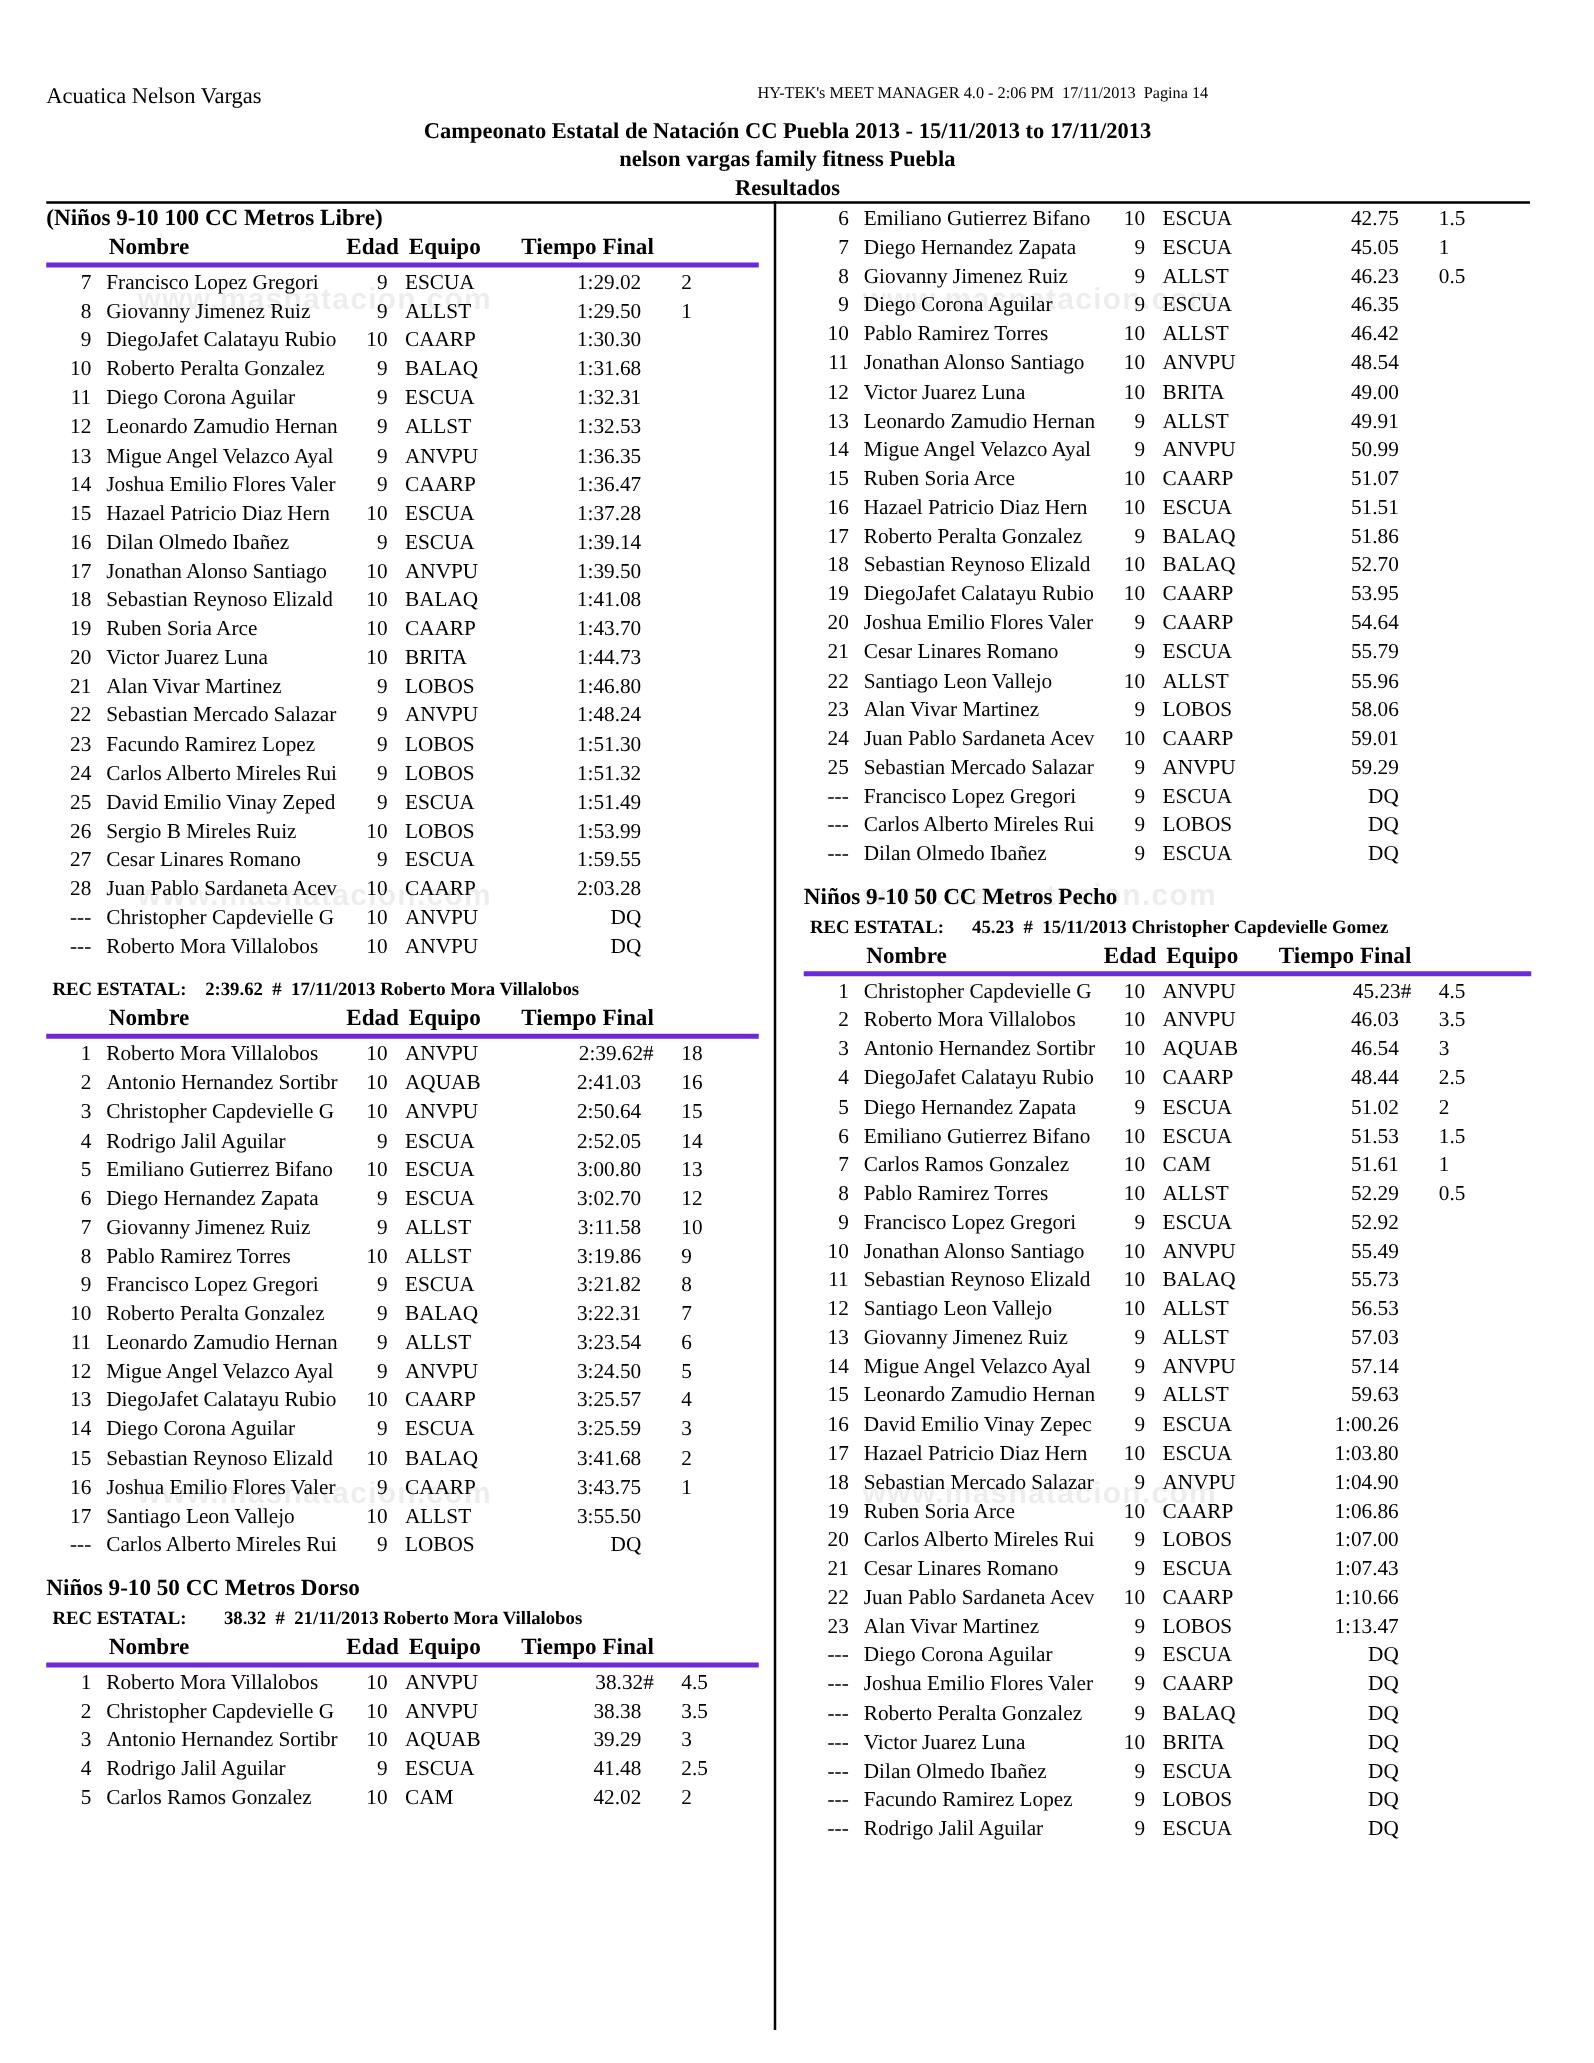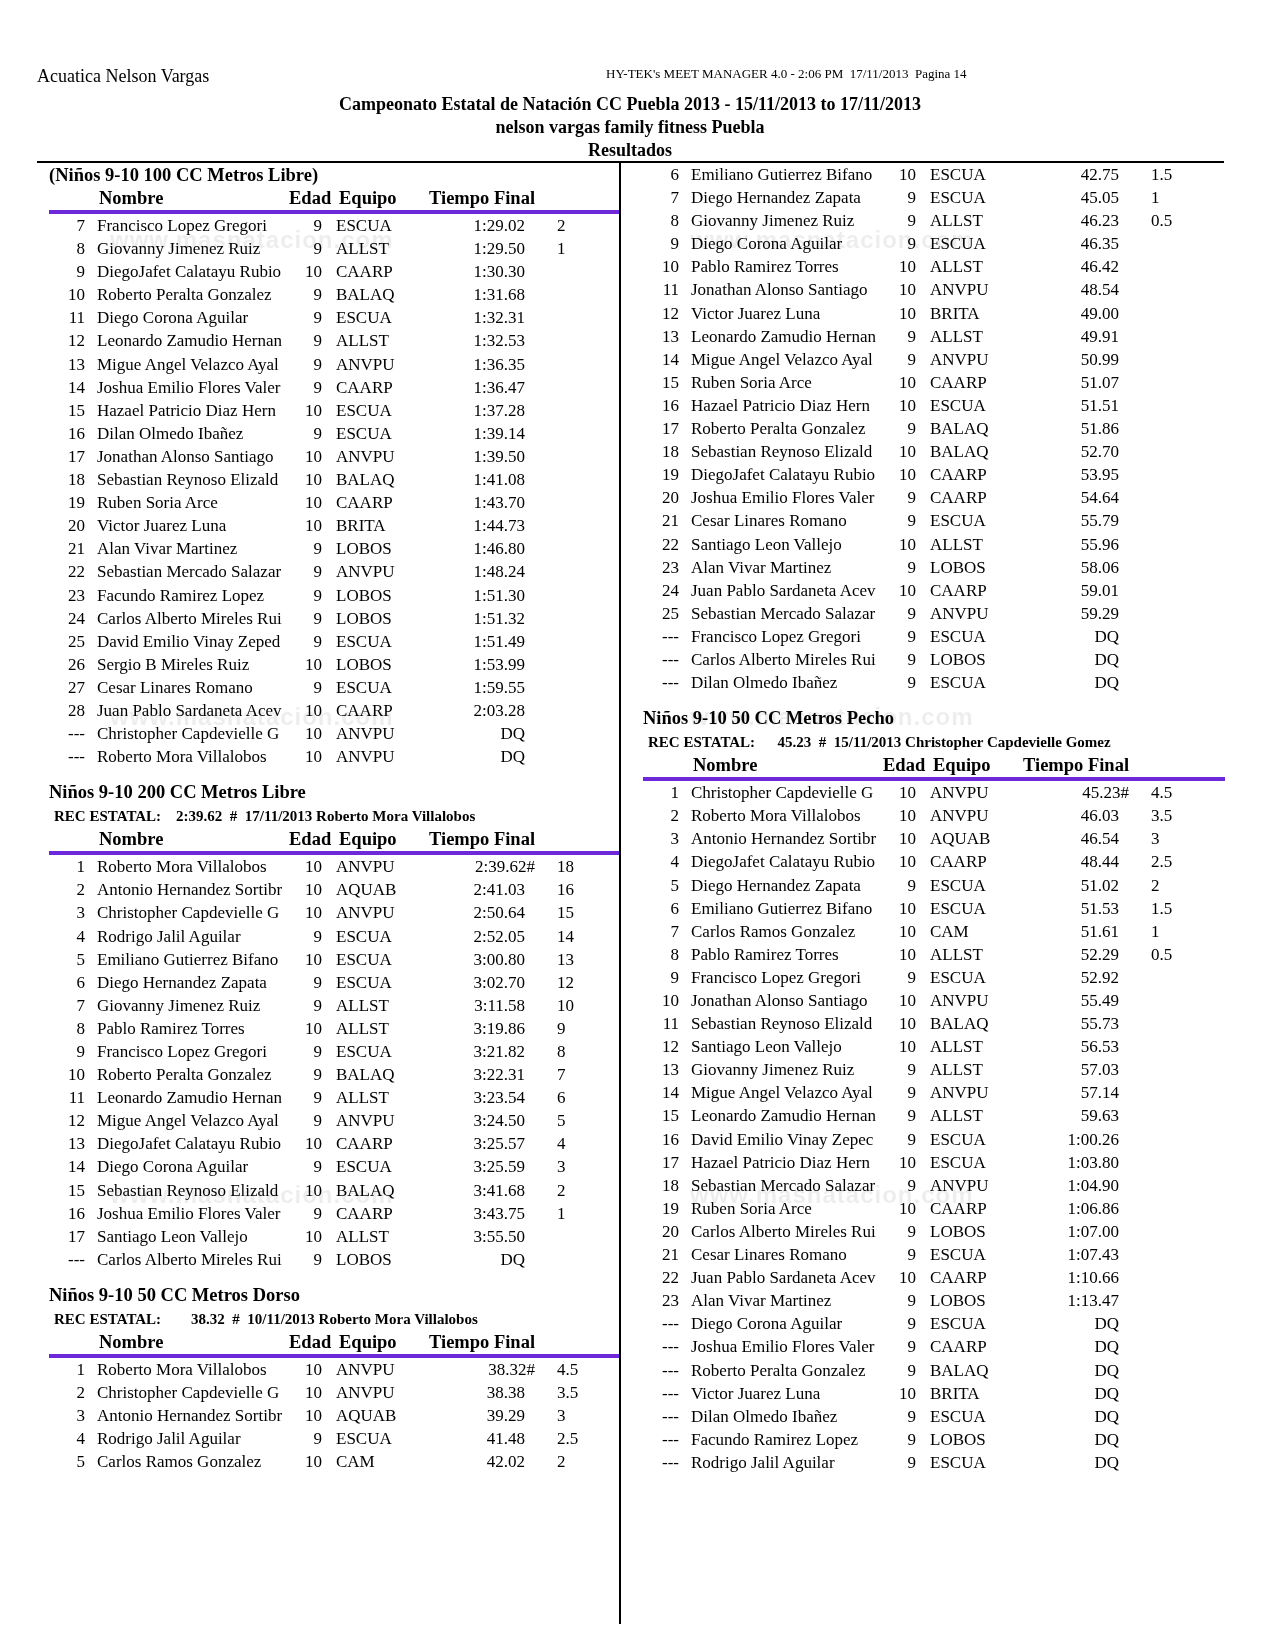--- a/index.html
+++ b/index.html
@@ -7,21 +7,21 @@
          font-family:"Liberation Serif","DejaVu Serif",serif; color:#000; }
   .hdr-left { position:absolute; left:37px; top:66px; font-size:18px; }
   .hdr-right { position:absolute; left:606px; top:66px; font-size:13px; white-space:pre; }
   .title { position:absolute; left:0; width:1275px; text-align:center; font-weight:bold; font-size:18px; }
   .t1 { top:94px; left:0; width:1260px; }
   .t2 { top:117px; left:0; width:1260px; }
   .t3 { top:140px; left:0; width:1260px; }
   .top-rule { position:absolute; left:37px; top:161px; width:1187px; height:2px; background:#000; }
   .vdiv { position:absolute; left:619px; top:161px; width:2px; height:1463px; background:#000; }
   .col { position:absolute; top:163px; }
-  .col.left { left:37px; width:570px;margin-left:12px; }
+  .col.left { left:37px; width:570px; }
   .col.right { left:643px; width:582px; }
   .evt-title { font-weight:bold; font-size:18.5px; height:24px; line-height:24px; white-space:nowrap; }
   .rec { font-weight:bold; font-size:15px; height:24px; line-height:24px; white-space:pre; padding-left:5px; }
   .colhdr { position:relative; font-weight:bold; font-size:18.5px; height:23px; line-height:23px; border-bottom:4px solid #6d28d9; }
   .colhdr span { position:absolute; top:0; }
   .h-nombre { left:50px; } .h-edad { left:240px; } .h-equipo { left:290px; } .h-tiempo { left:380px; }
   .row { position:relative; height:23.1px; line-height:23.1px; font-size:17px; white-space:nowrap; }
   .row span { position:absolute; top:0; }
   .c-place { width:36px; text-align:right; left:0; }
   .c-name { left:48px; width:192px; overflow:hidden; }
@@ -239,21 +239,20 @@
     </div>
     <div class="row">
       <span class="c-place">---</span>
       <span class="c-name">Roberto Mora Villalobos</span>
       <span class="c-age">10</span>
       <span class="c-team">ANVPU</span>
       <span class="c-time">DQ</span>
       <span class="c-pts"></span>
     </div>
     <div class="gap"></div>
-    <div class="evt-title">Niños 9-10 200 CC Metros Libre</div>
     <div class="rec">REC ESTATAL:    2:39.62  #  17/11/2013 Roberto Mora Villalobos</div>
     <div class="colhdr">
       <span class="h-nombre">Nombre</span>
       <span class="h-edad">Edad</span>
       <span class="h-equipo">Equipo</span>
       <span class="h-tiempo">Tiempo Final</span>
     </div>
     <div class="row">
       <span class="c-place">1</span>
       <span class="c-name">Roberto Mora Villalobos</span>
@@ -393,21 +392,21 @@
     <div class="row">
       <span class="c-place">---</span>
       <span class="c-name">Carlos Alberto Mireles Rui</span>
       <span class="c-age">9</span>
       <span class="c-team">LOBOS</span>
       <span class="c-time">DQ</span>
       <span class="c-pts"></span>
     </div>
     <div class="gap"></div>
     <div class="evt-title">Niños 9-10 50 CC Metros Dorso</div>
-    <div class="rec">REC ESTATAL:        38.32  #  10/11/2013 Roberto Mora Villalobos</div>
+    <div class="rec">REC ESTATAL:        38.32  #  21/11/2013 Roberto Mora Villalobos</div>
     <div class="colhdr">
       <span class="h-nombre">Nombre</span>
       <span class="h-edad">Edad</span>
       <span class="h-equipo">Equipo</span>
       <span class="h-tiempo">Tiempo Final</span>
     </div>
     <div class="row">
       <span class="c-place">1</span>
       <span class="c-name">Roberto Mora Villalobos</span>
       <span class="c-age">10</span>

